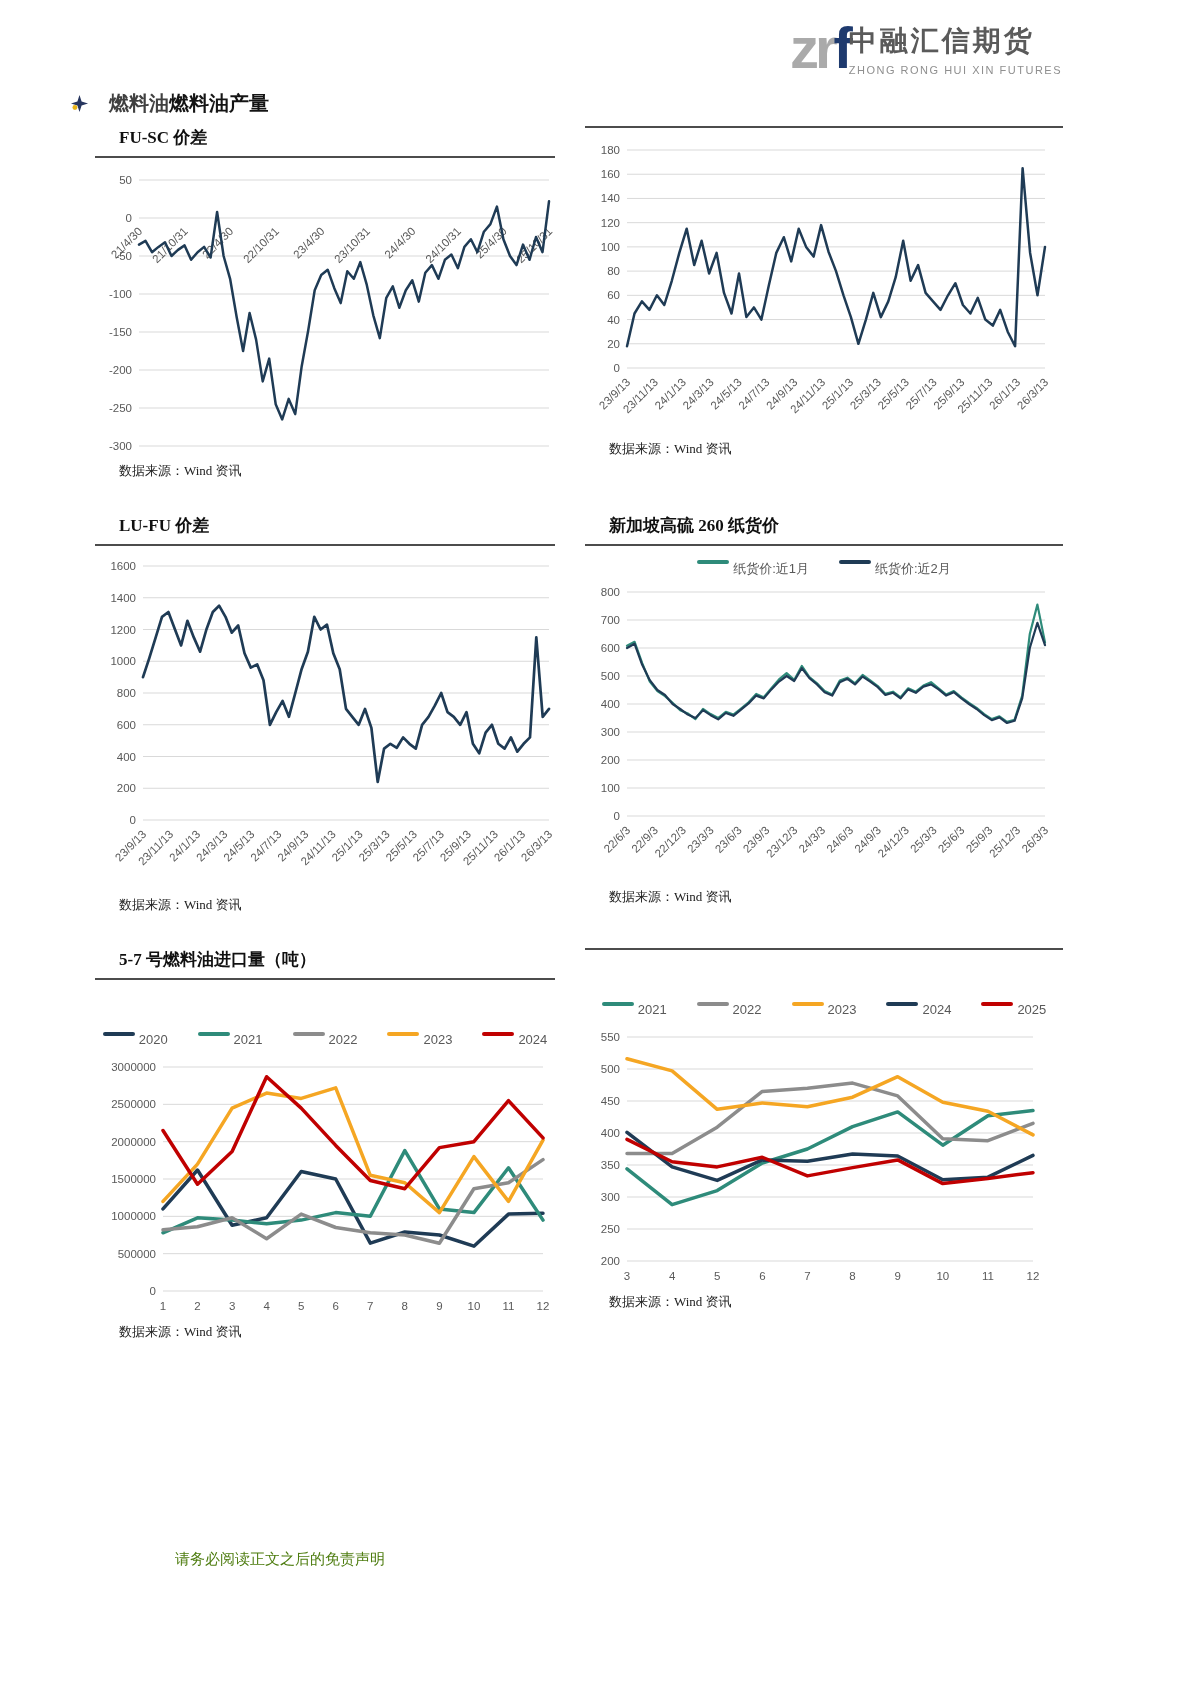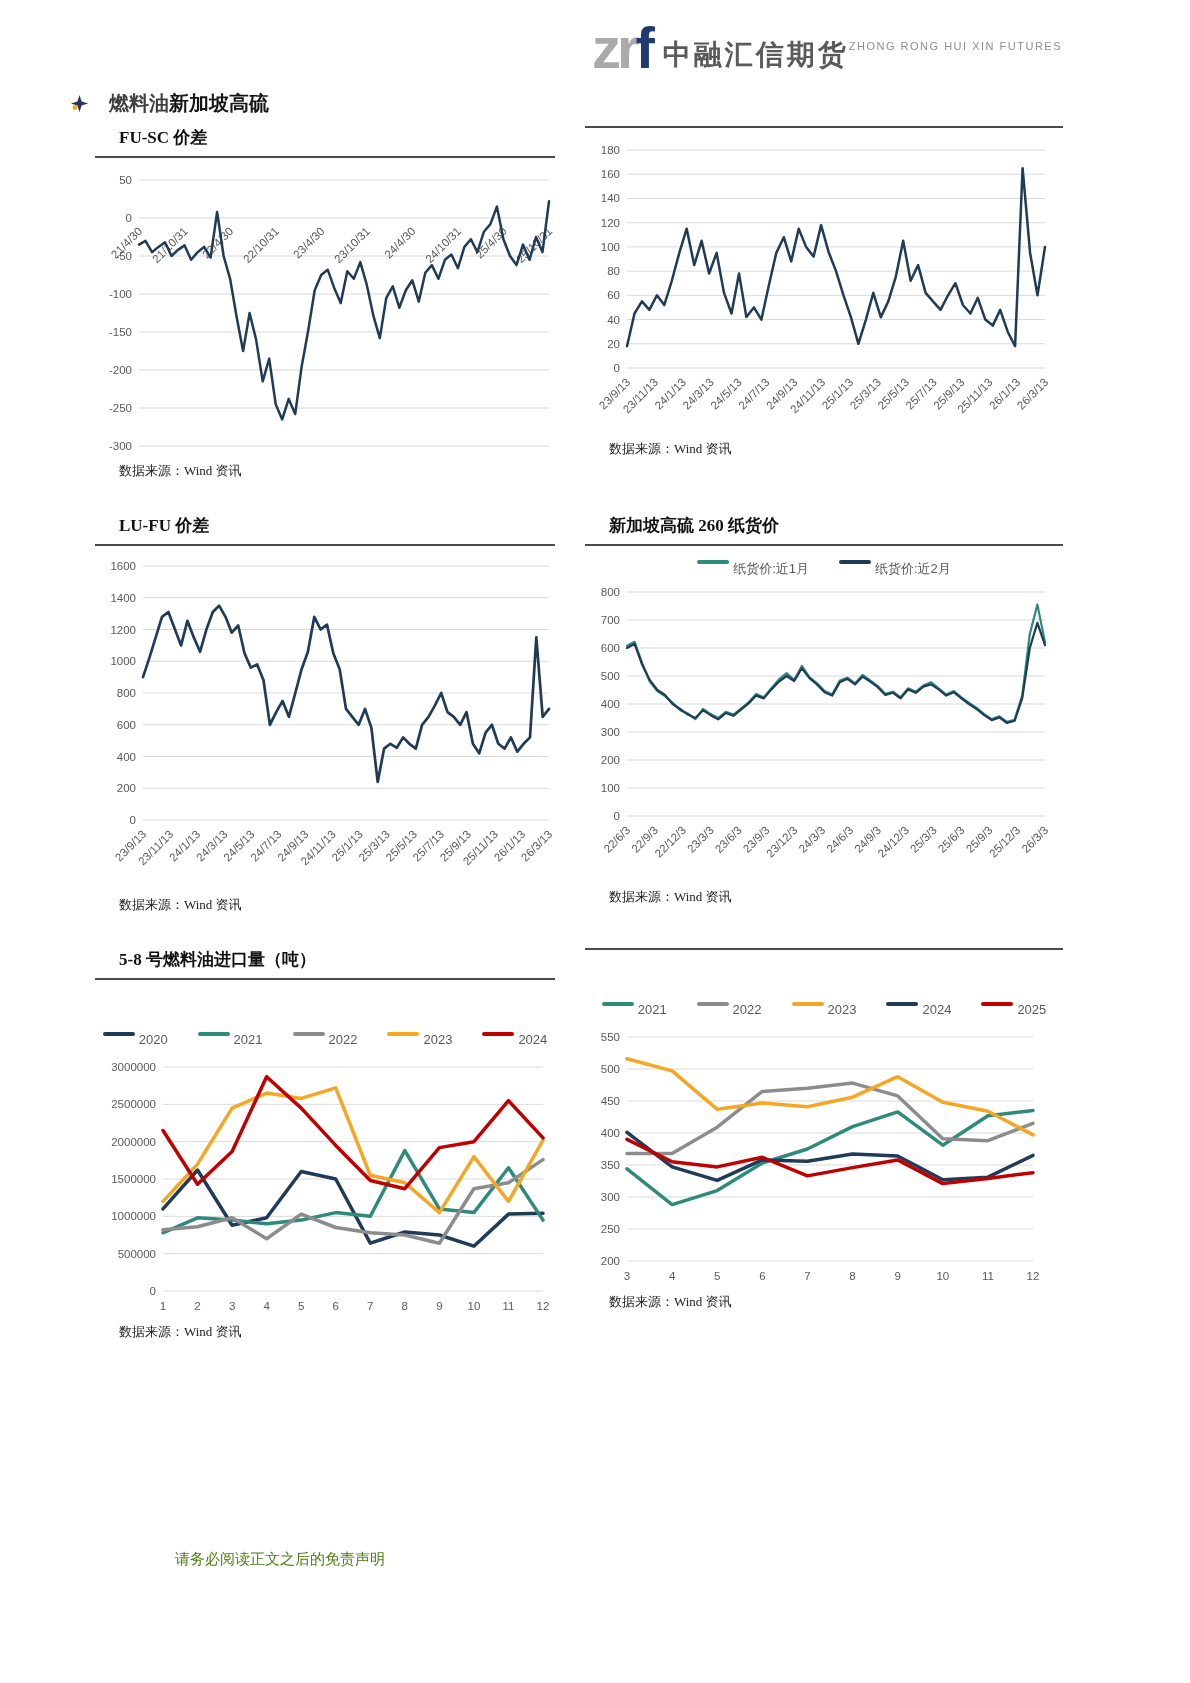--- a/index.html
+++ b/index.html
@@ -1,24 +1,24 @@
 <!DOCTYPE html>
 <html><head>
 <meta charset="utf-8">
 <style>
   html,body{margin:0;padding:0;background:#ffffff;}
   .page{position:relative;width:1190px;height:1683px;background:#fff;overflow:hidden;
         font-family:"Liberation Sans",sans-serif;color:#1a1a1a;}
 
   
-  .logo{position:absolute;top:22px;right:128px;display:flex;align-items:flex-end;gap:12px;}
+  .logo{position:absolute;top:22px;right:128px;display:flex;align-items:flex-start;}
   .logo-mark{font-weight:bold;font-size:58px;line-height:0.9;letter-spacing:-4px;}
   .logo-zr{color:#aaaaaa;}
   .logo-f{color:#1e3a6e;}
-  .logo-text{display:flex;flex-direction:row;}
+  .logo-text{display:flex;flex-direction:column;}
   .logo-cn{font-size:28px;font-weight:bold;color:#5a5a5a;letter-spacing:3px;}
   .logo-en{font-size:11px;color:#8f8f8f;letter-spacing:1.5px;margin-top:4px;}
 
   
   .section-heading{position:absolute;top:90px;left:70px;display:flex;align-items:center;gap:20px;}
   .bullet{width:19px;height:19px;}
   .heading-text{font-size:20px;font-weight:bold;font-family:"Liberation Serif","DejaVu Serif",serif;}
   .heading-hl{color:#404040;}
   .heading-rest{color:#141414;}
 
@@ -51,21 +51,21 @@
       <span class="logo-cn">中融汇信期货</span>
       <span class="logo-en">ZHONG RONG HUI XIN FUTURES</span>
     </div>
   </div>
 
   <div class="section-heading">
     <svg class="bullet" viewBox="0 0 20 20">
       <path d="M10 1 L12.2 7.8 L19 10 L12.2 12.2 L10 19 L7.8 12.2 L1 10 L7.8 7.8 Z" fill="#26355e"></path>
       <circle cx="5.2" cy="14.2" r="2.6" fill="#e8b419"></circle>
     </svg>
-    <div class="heading-text"><span class="heading-hl">燃料油</span><span class="heading-rest">新加坡高硫</span></div>
+    <div class="heading-text"><span class="heading-hl">燃料油</span><span class="heading-rest">燃料油产量</span></div>
   </div>
 
   <div class="charts">
 
     <section class="chart-block">
       <h3>FU-SC 价差</h3>
       <div class="rule"></div>
       <svg class="chart-svg" width="460" height="292" viewBox="0 0 460 292">
           <line x1="44" y1="16" x2="454" y2="16" stroke="#d9d9d9" stroke-width="1"></line>
           <text x="37" y="20" text-anchor="end" fill="#595959" font-size="11.5">50</text>
@@ -233,21 +233,21 @@
           <text x="408.26666666666665" y="251" text-anchor="end" transform="rotate(-45 408.26666666666665 251)" fill="#595959" font-size="11.5">25/9/3</text>
           <text x="436.1333333333333" y="251" text-anchor="end" transform="rotate(-45 436.1333333333333 251)" fill="#595959" font-size="11.5">25/12/3</text>
           <text x="464" y="251" text-anchor="end" transform="rotate(-45 464 251)" fill="#595959" font-size="11.5">26/3/3</text>
           <polyline points="42.0,65.8 49.6,61.8 57.2,83.1 64.8,101.6 72.4,111.1 80.0,116.2 87.6,122.9 95.2,130.2 102.8,133.5 110.4,139.1 118.0,129.0 125.6,134.1 133.2,138.0 140.8,131.8 148.4,134.6 156.0,128.5 163.6,122.3 171.2,113.9 178.8,117.3 186.4,108.3 194.0,99.4 201.6,93.2 209.2,99.9 216.8,85.9 224.4,97.1 232.0,103.3 239.6,111.1 247.2,114.5 254.8,100.5 262.4,97.7 270.0,103.3 277.6,94.9 285.2,100.5 292.8,106.1 300.4,113.9 308.0,111.7 315.6,117.3 323.2,108.3 330.8,111.7 338.4,105.5 346.0,102.2 353.6,108.3 361.2,114.5 368.8,111.1 376.4,117.3 384.0,122.9 391.6,127.9 399.2,134.1 406.8,139.1 414.4,136.3 422.0,141.9 429.6,139.7 437.2,115.6 444.8,54.0 452.4,24.6 460.0,62.4" fill="none" stroke="#2e8b7a" stroke-width="2.2" stroke-linejoin="round" stroke-linecap="round"></polyline>
           <polyline points="42.0,68.0 49.6,63.8 57.2,84.8 64.8,100.2 72.4,110.0 80.0,115.0 87.6,124.0 95.2,129.0 102.8,134.6 110.4,138.0 118.0,130.2 125.6,135.2 133.2,139.4 140.8,133.0 148.4,135.8 156.0,129.6 163.6,123.4 171.2,115.6 178.8,118.4 186.4,109.4 194.0,101.6 201.6,96.0 209.2,101.0 216.8,88.2 224.4,98.2 232.0,104.4 239.6,112.2 247.2,115.6 254.8,102.2 262.4,98.8 270.0,104.4 277.6,96.6 285.2,101.6 292.8,107.2 300.4,115.0 308.0,112.8 315.6,118.4 323.2,109.4 330.8,112.8 338.4,106.6 346.0,104.4 353.6,109.4 361.2,115.6 368.8,112.2 376.4,118.4 384.0,124.0 391.6,129.0 399.2,135.2 406.8,140.2 414.4,137.4 422.0,143.0 429.6,140.8 437.2,118.4 444.8,68.0 452.4,42.8 460.0,65.2" fill="none" stroke="#1f3b55" stroke-width="2.2" stroke-linejoin="round" stroke-linecap="round"></polyline>
         </svg>
       <div class="source">数据来源：Wind 资讯</div>
     </section>
 
     <section class="chart-block">
-      <h3>5-8 号燃料油进口量（吨）</h3>
+      <h3>5-7 号燃料油进口量（吨）</h3>
       <div class="rule"></div>
       <div class="legend legend-lg">
           <span class="legend-item">
             <span class="legend-swatch" style="background: rgb(31, 59, 85);"></span>
             <span class="legend-label">2020</span>
           </span>
           <span class="legend-item">
             <span class="legend-swatch" style="background: rgb(46, 139, 122);"></span>
             <span class="legend-label">2021</span>
           </span>

